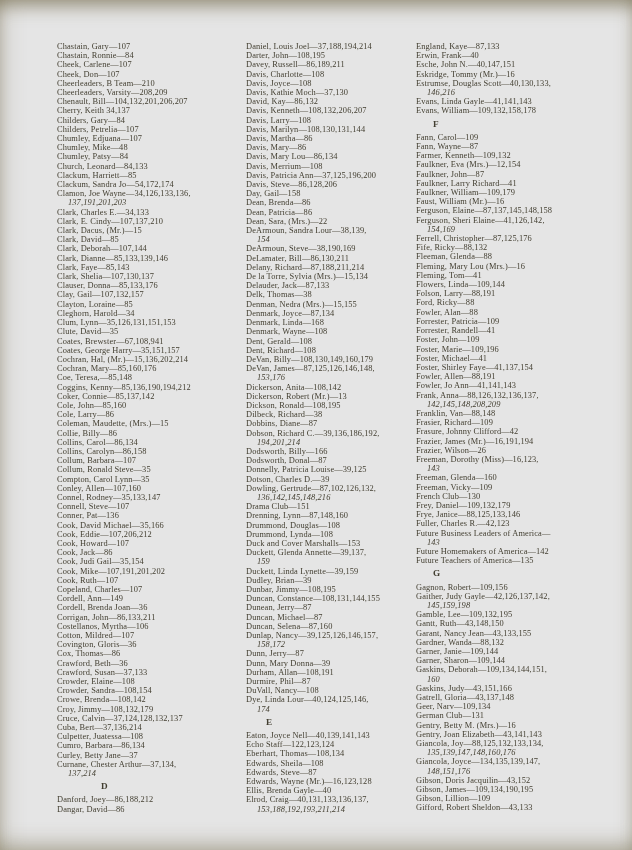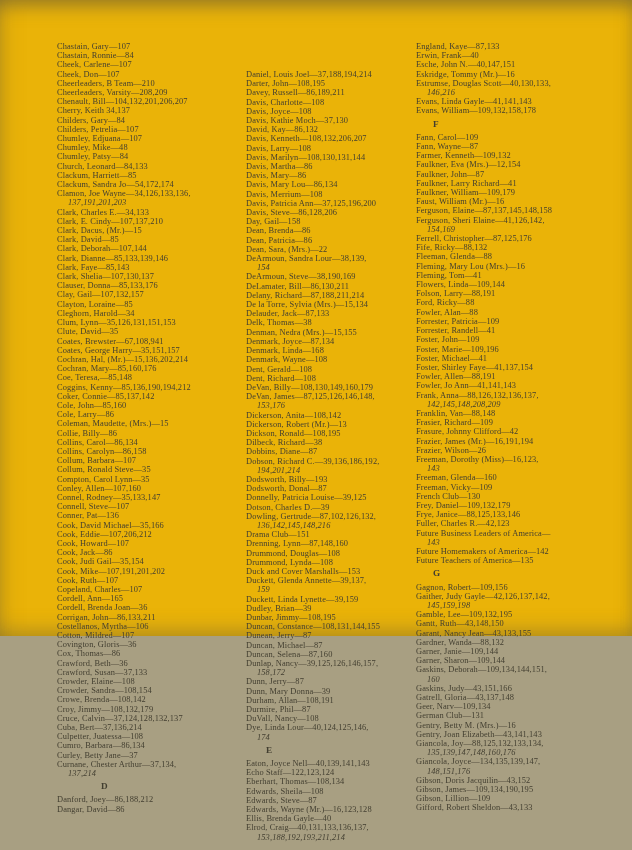--- a/index.html
+++ b/index.html
@@ -2,32 +2,32 @@
 <html><head>
 <meta charset="utf-8">
 <style>
   html,body{margin:0;padding:0;}
   body{
     width:632px;height:850px;overflow:hidden;
     background:#a89f82;
     font-family:"Liberation Serif","DejaVu Serif",serif;
   }
   .page{
-    position:relative;width:632px;height:636px;
-    background:#eab308;
+    position:relative;width:632px;height:850px;
+    background:#e5e5e5;
     box-shadow:
       inset 0 16px 18px -10px rgba(100,90,55,0.60),
       inset 0 -18px 20px -12px rgba(105,95,60,0.42),
       inset 18px 0 24px -18px rgba(105,95,60,0.35),
       inset -14px 0 20px -16px rgba(105,95,60,0.28);
     color:#423e30;
   }
   .col{position:absolute;top:42px;width:188px;}
   .col-left{left:57px;}
-  .col-mid{left:246px;margin-top:28px;}
+  .col-mid{left:246px;}
   .col-right{left:416px;}
   .entry,.cont{
     font-size:8.4px;line-height:9.2px;white-space:nowrap;
     letter-spacing:0.12px;
   }
   .cont{padding-left:11px;font-style:italic;}
   .header{
     font-weight:bold;font-size:9.2px;line-height:9.2px;
     margin:4px 0;
   }
@@ -97,21 +97,21 @@
       <div class="entry">Connell, Steve—107</div>
       <div class="entry">Conner, Pat—136</div>
       <div class="entry">Cook, David Michael—35,166</div>
       <div class="entry">Cook, Eddie—107,206,212</div>
       <div class="entry">Cook, Howard—107</div>
       <div class="entry">Cook, Jack—86</div>
       <div class="entry">Cook, Judi Gail—35,154</div>
       <div class="entry">Cook, Mike—107,191,201,202</div>
       <div class="entry">Cook, Ruth—107</div>
       <div class="entry">Copeland, Charles—107</div>
-      <div class="entry">Cordell, Ann—165</div>
+      <div class="entry">Cordell, Ann—149</div>
       <div class="entry">Cordell, Brenda Joan—36</div>
       <div class="entry">Corrigan, John—86,133,211</div>
       <div class="entry">Costellanos, Myrtha—106</div>
       <div class="entry">Cotton, Mildred—107</div>
       <div class="entry">Covington, Gloris—36</div>
       <div class="entry">Cox, Thomas—86</div>
       <div class="entry">Crawford, Beth—36</div>
       <div class="entry">Crawford, Susan—37,133</div>
       <div class="entry">Crowder, Elaine—108</div>
       <div class="entry">Crowder, Sandra—108,154</div>
@@ -166,21 +166,21 @@
       <div class="entry">DeVan, Billy—108,130,149,160,179</div>
       <div class="entry">DeVan, James—87,125,126,146,148,</div>
       <div class="cont">153,176</div>
       <div class="entry">Dickerson, Anita—108,142</div>
       <div class="entry">Dickerson, Robert (Mr.)—13</div>
       <div class="entry">Dickson, Ronald—108,195</div>
       <div class="entry">Dilbeck, Richard—38</div>
       <div class="entry">Dobbins, Diane—87</div>
       <div class="entry">Dobson, Richard C.—39,136,186,192,</div>
       <div class="cont">194,201,214</div>
-      <div class="entry">Dodsworth, Billy—193</div>
+      <div class="entry">Dodsworth, Billy—166</div>
       <div class="entry">Dodsworth, Donal—87</div>
       <div class="entry">Donnelly, Patricia Louise—39,125</div>
       <div class="entry">Dotson, Charles D.—39</div>
       <div class="entry">Dowling, Gertrude—87,102,126,132,</div>
       <div class="cont">136,142,145,148,216</div>
       <div class="entry">Drama Club—151</div>
       <div class="entry">Drenning, Lynn—87,148,160</div>
       <div class="entry">Drummond, Douglas—108</div>
       <div class="entry">Drummond, Lynda—108</div>
       <div class="entry">Duck and Cover Marshalls—153</div>

